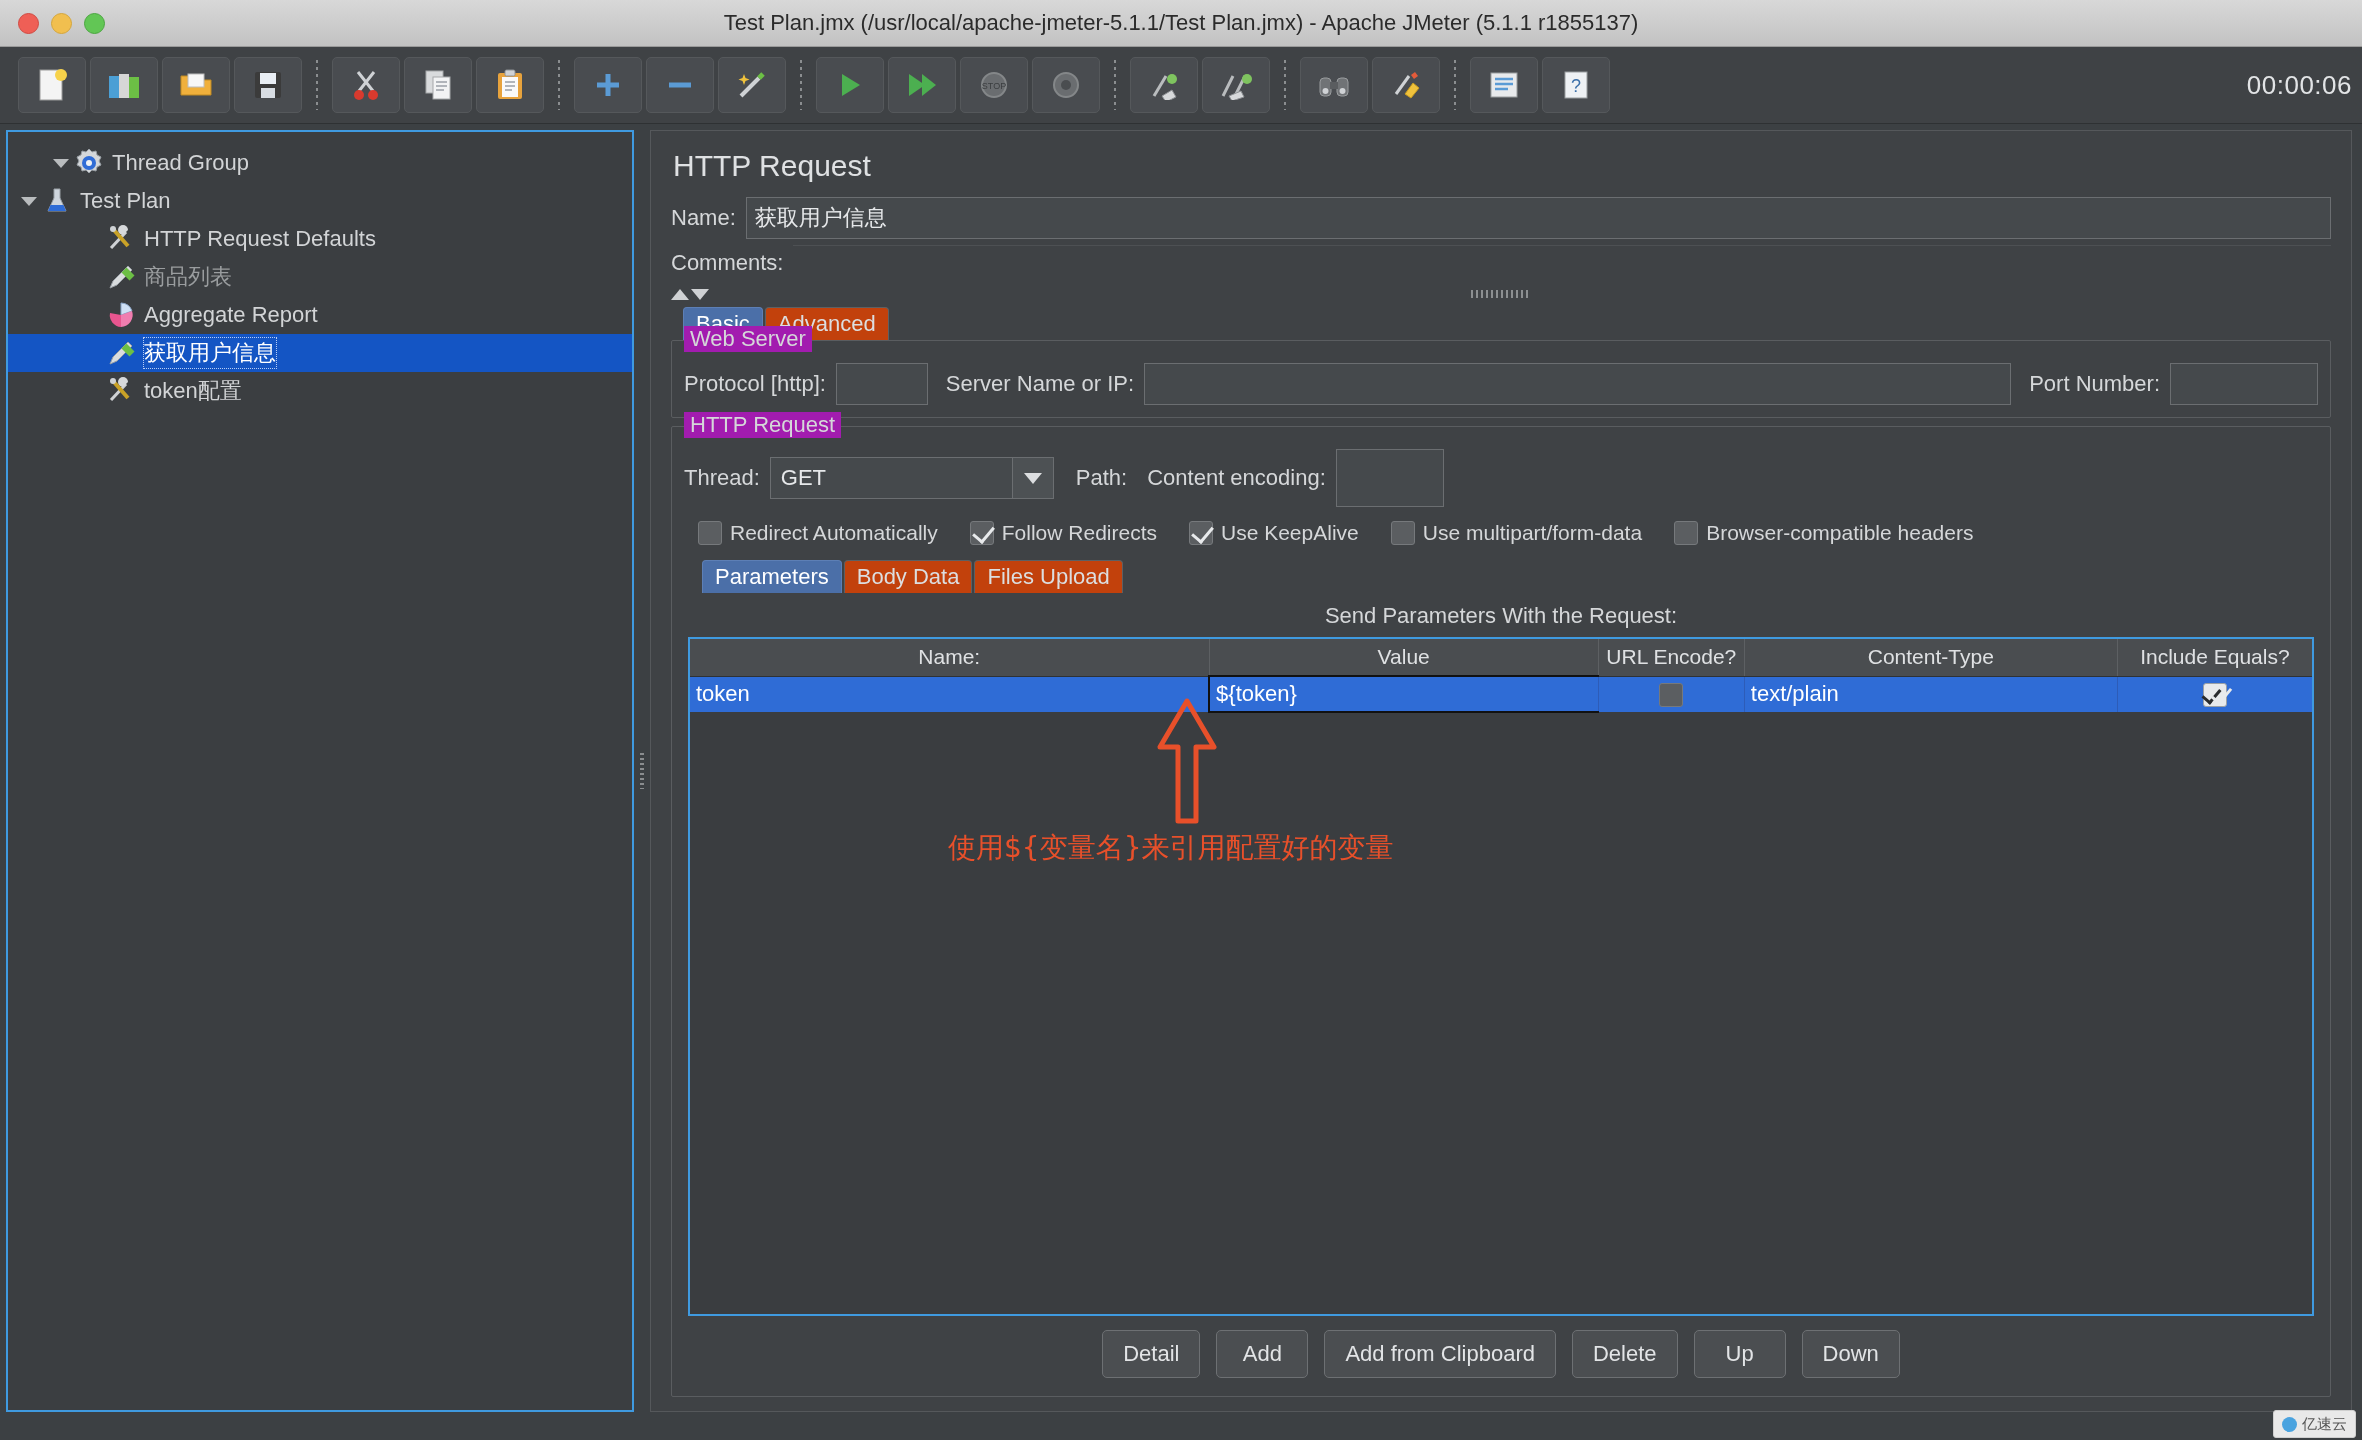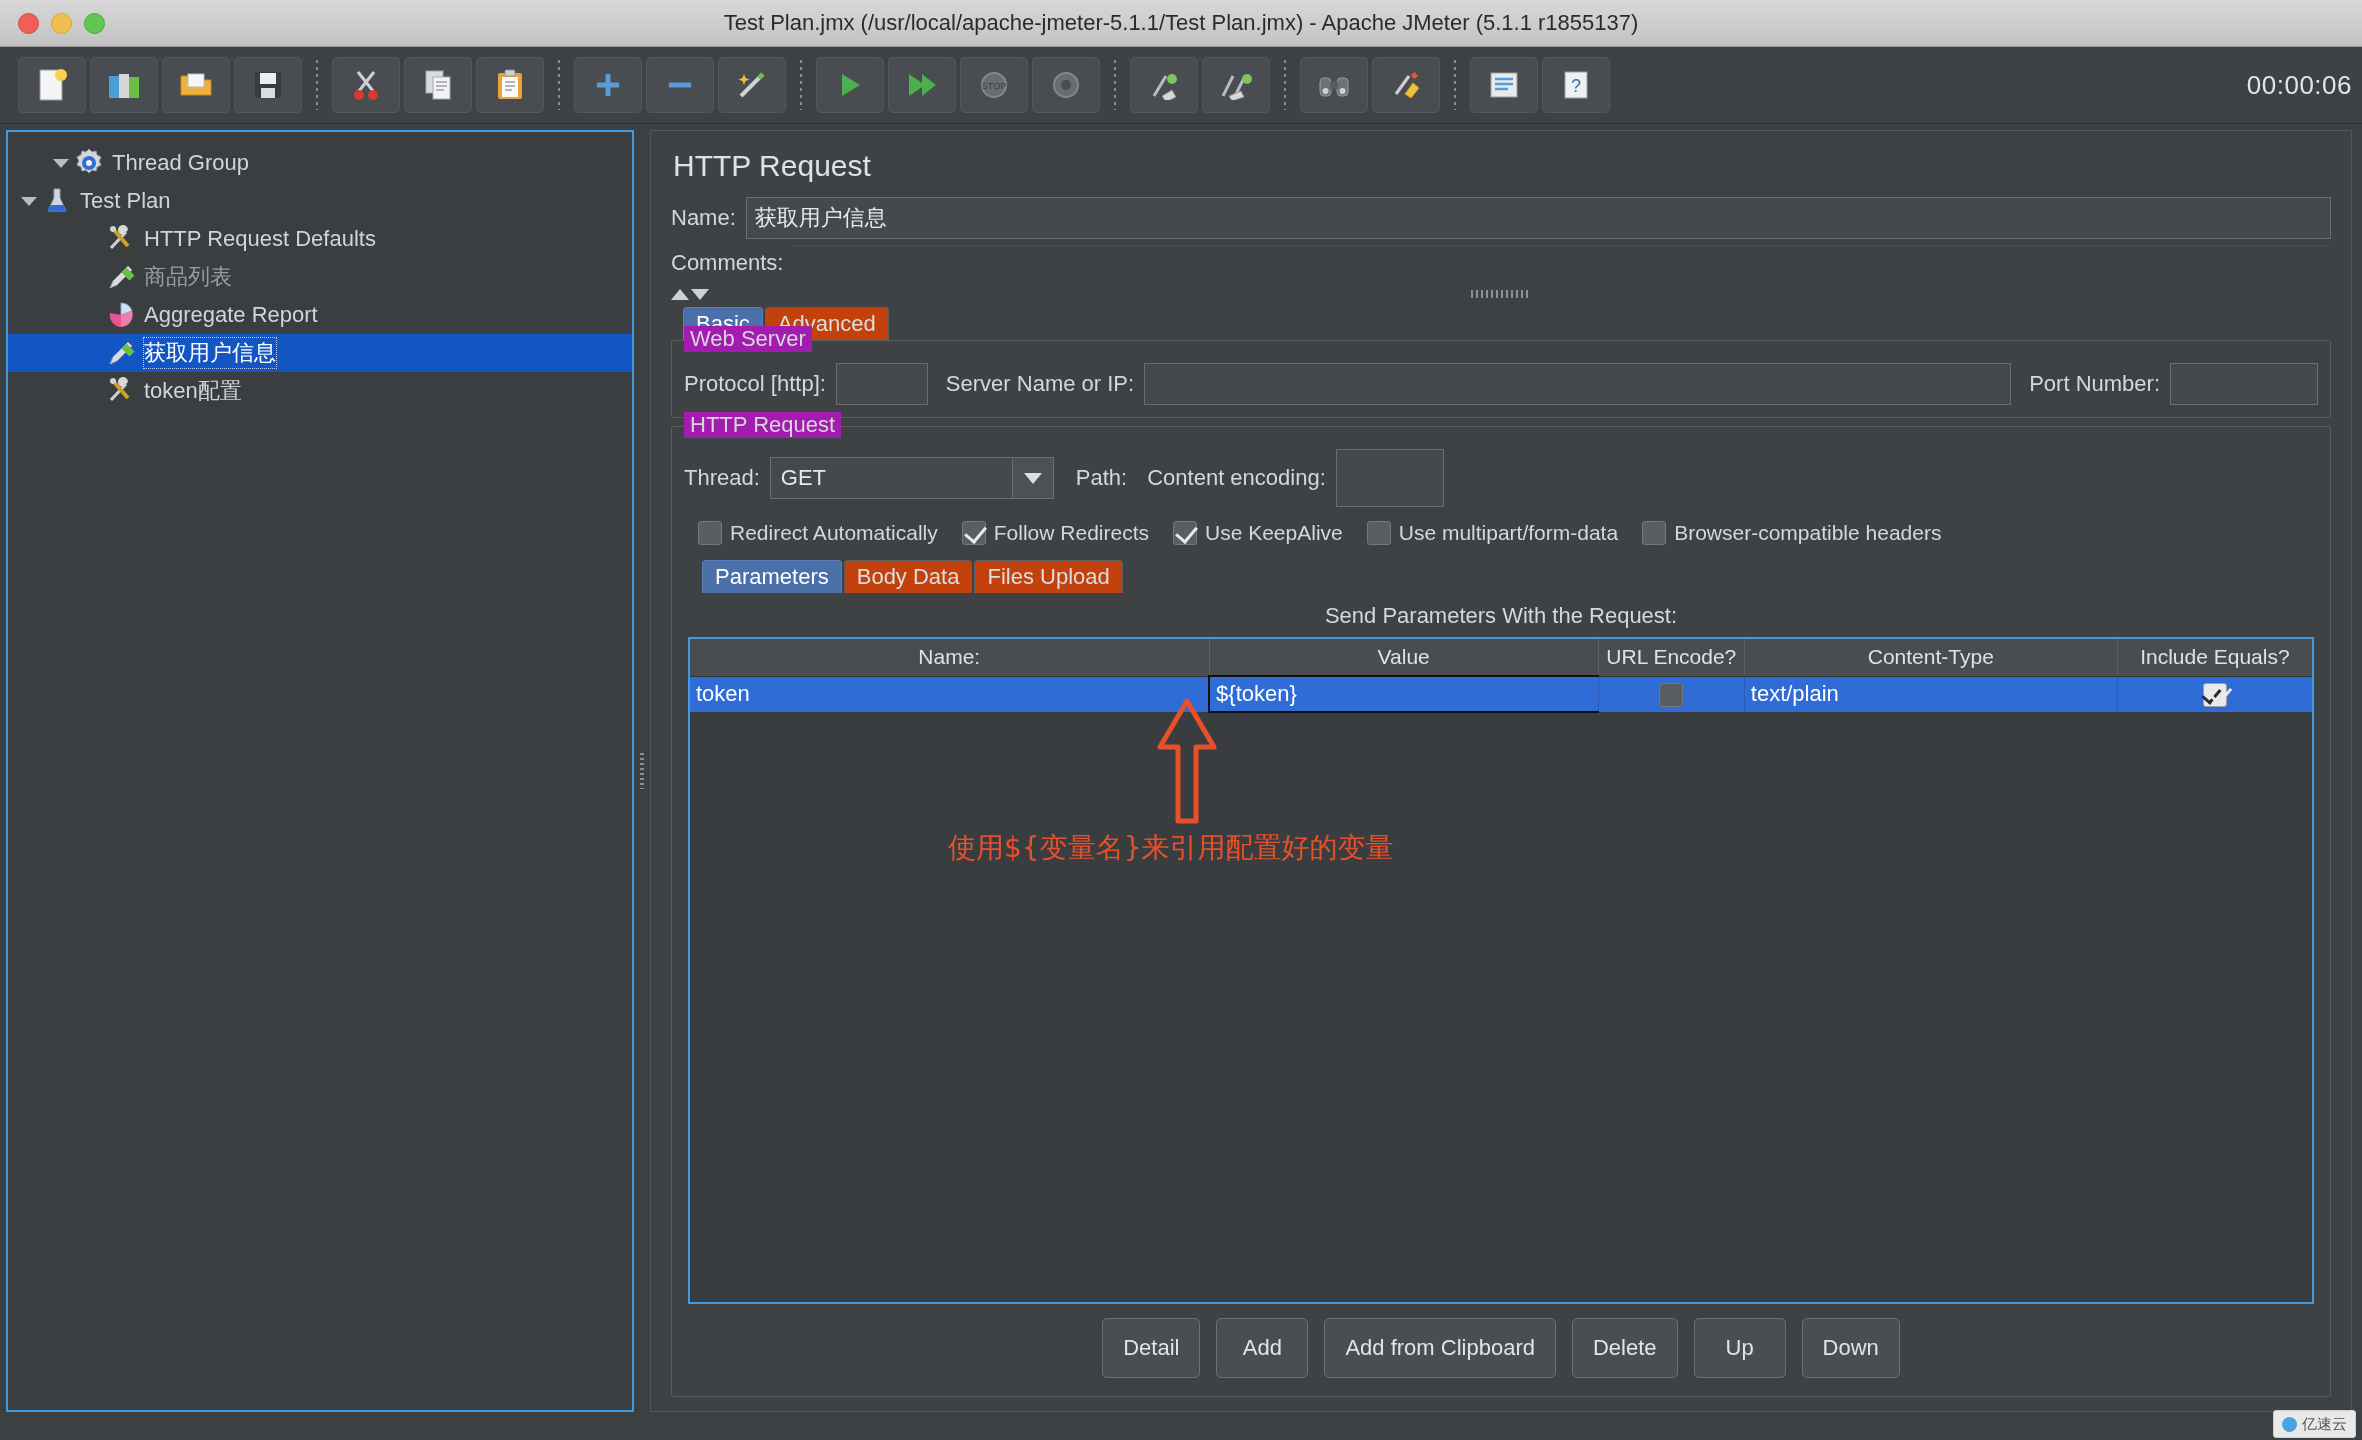--- a/index.html
+++ b/index.html
@@ -131,21 +131,21 @@
   .group-inner{padding-top:22px;}
 
   .cb{
     width:22px;height:22px;background:#5b5e61;border:1px solid #76797c;border-radius:3px;
     display:inline-flex;align-items:center;justify-content:center;flex:0 0 22px;
   }
   .cb.on:after{
     content:"";width:10px;height:17px;border:solid #e8eaec;border-width:0 3px 3px 0;
     transform:rotate(40deg) translate(1px,-2px);
   }
-  .cbrow{display:flex;align-items:center;gap:10px;margin:14px 0 4px 14px;}
+  .cbrow{display:flex;align-items:center;gap:18px;margin:14px 0 4px 14px;}
   .cbrow .item{display:flex;align-items:center;gap:8px;margin-right:14px;}
   .cbrow .item .lab{font-size:21px;}
 
   .combo{
     height:42px;background:#45494c;border:1px solid #6b6e71;display:flex;align-items:center;
     box-sizing:border-box;
   }
   .combo .val{flex:1;padding:0 10px;font-size:22px;color:#e6e8ea;font-family:"Liberation Sans",sans-serif;}
   .combo .arw{
     width:40px;height:100%;border-left:1px solid #6b6e71;background:#4d5154;
@@ -178,21 +178,21 @@
   td.ctr{text-align:center;}
 
   .annot{
     position:absolute;color:#e8502a;font-size:28px;white-space:nowrap;
     font-family:"DejaVu Sans",sans-serif;
   }
   .arrowup{position:absolute;}
 
   .btnrow{display:flex;justify-content:center;gap:16px;margin:14px 0 6px 0;}
   .btn{
-    height:60px;min-width:92px;padding:0 20px;background:#4b4e51;border:1px solid #6d7073;
+    height:48px;min-width:92px;padding:0 20px;background:#4b4e51;border:1px solid #6d7073;
     border-radius:5px;color:#e2e4e6;font-size:22px;display:flex;align-items:center;justify-content:center;
     font-family:"Liberation Sans",sans-serif;box-sizing:border-box;
   }
 
   .statusbar{height:22px;flex:0 0 22px;background:#3c4043;position:relative;}
   .wm{
     position:absolute;right:6px;bottom:2px;height:26px;padding:0 8px;background:#e9e9e9;
     border:1px solid #cfcfcf;border-radius:3px;display:flex;align-items:center;gap:5px;
     font-size:15px;color:#555;font-family:"Liberation Sans",sans-serif;
   }

